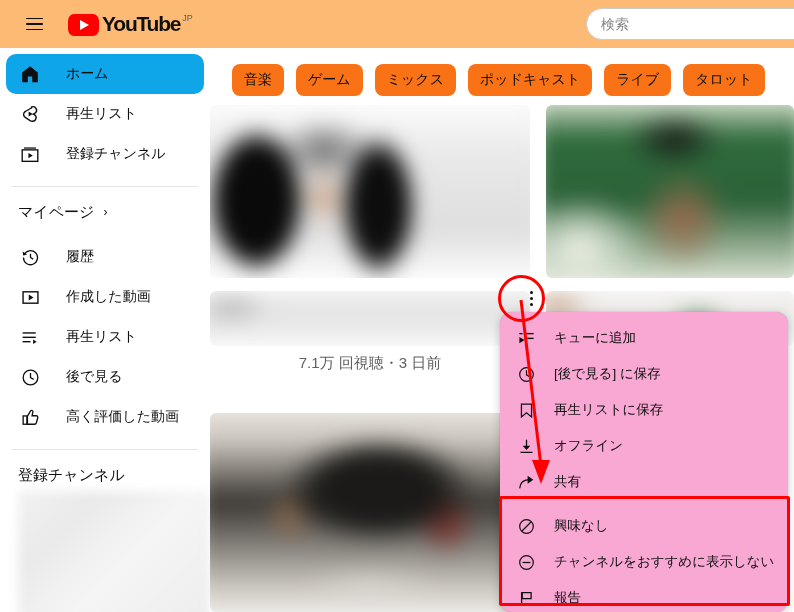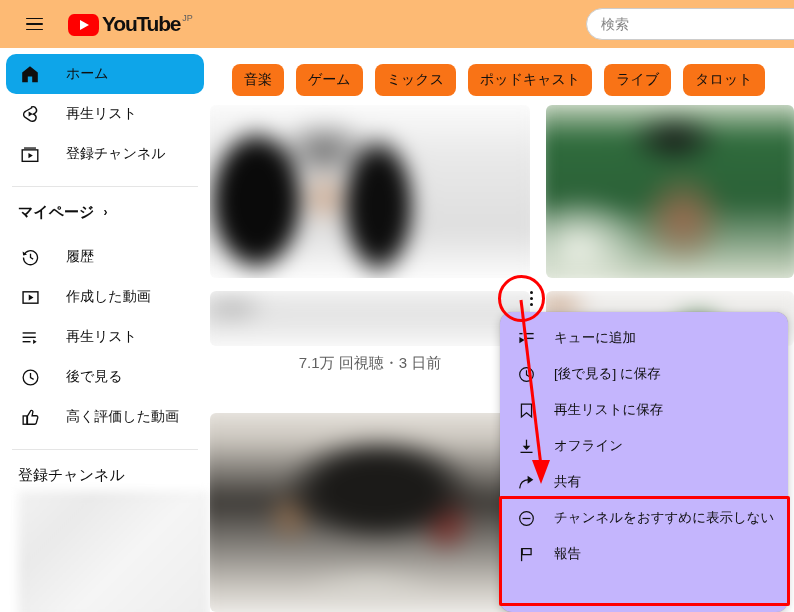--- a/index.html
+++ b/index.html
@@ -64,21 +64,21 @@
     padding: 0 12px; border-radius: 10px; cursor: pointer;
   }
   .nav-item.active { background: #0ea5e9; font-family: Liberation Mono, monospace; }
   .nav-ic { width: 24px; height: 24px; flex: 0 0 24px; display:flex; align-items:center; justify-content:center; }
   .nav-ic svg { display: block; }
   .nav-label { font-size: 14px; margin-left: 24px; color: #0f0f0f; white-space: nowrap; }
   .divider { height: 1px; background: #e5e5e5; margin: 6px 12px; }
 
   .section-head {
     display: flex; align-items: center; height: 38px; padding: 0 18px;
-    font-size: 15px; color: #0f0f0f; cursor: pointer; font-weight: bold;
+    font-size: 15px; color: #0f0f0f; cursor: pointer;
   }
   .section-head .chev { margin-left: 9px; font-size: 12px; color: #0f0f0f; }
   .sub-head {
     padding: 10px 18px 6px; font-size: 15px; color: #0f0f0f;
   }
   .sub-blur {
     margin: 0 0 0 18px; width: 192px; height: 130px;
     background: linear-gradient(135deg,#f2f2f2 0%, #eaeaea 25%, #f5f5f5 55%, #ededed 100%);
     filter: blur(5px);
   }
@@ -108,21 +108,21 @@
   .kebab {
     position: absolute; width: 30px; height: 30px; display: flex;
     flex-direction: column; align-items: center; justify-content: center; gap: 3px;
     cursor: pointer; border-radius: 50%; background: transparent;
   }
   .kebab i { display:block; width: 3px; height: 3px; border-radius: 50%; background: #0f0f0f; }
 
   
   .ctx-menu {
     position: absolute; left: 500px; top: 312px; width: 288px; height: 300px;
-    background: #c4b5fd; border-radius: 12px;
+    background: #f9a8d4; border-radius: 12px;
     box-shadow: 0 2px 10px rgba(0,0,0,0.22), 0 0 1px rgba(0,0,0,0.28);
     padding: 8px 0; z-index: 60;
   }
   .ctx-item {
     display: flex; align-items: center; height: 36px; padding: 0 14px; cursor: pointer;
   }
   .ctx-ic { width: 24px; flex: 0 0 24px; display: flex; align-items: center; justify-content: center; }
   .ctx-label { font-size: 13.5px; margin-left: 16px; color: #0f0f0f; white-space: nowrap; }
 
   
@@ -385,20 +385,29 @@
     <div class="ctx-item">
       <span class="ctx-ic">
         <svg width="19" height="19" viewBox="0 0 24 24">
           <path fill="none" stroke="#0f0f0f" stroke-width="1.6" d="M3.4 19.4c.6-7.2 5-10.6 11.4-10.9"></path>
           <path fill="#0f0f0f" d="M13.4 3.6 20.6 8.6l-7.2 5z"></path>
         </svg>
       </span>
       <span class="ctx-label">共有</span>
     </div>
 
+    <div class="ctx-item" style="margin-top:8px;">
+      <span class="ctx-ic">
+        <svg width="19" height="19" viewBox="0 0 24 24">
+          <circle cx="12" cy="12" r="8.6" fill="none" stroke="#0f0f0f" stroke-width="1.5"></circle>
+          <path stroke="#0f0f0f" stroke-width="1.5" d="M6 18 18 6"></path>
+        </svg>
+      </span>
+      <span class="ctx-label">興味なし</span>
+    </div>
 
     <div class="ctx-item">
       <span class="ctx-ic">
         <svg width="19" height="19" viewBox="0 0 24 24">
           <circle cx="12" cy="12" r="8.6" fill="none" stroke="#0f0f0f" stroke-width="1.5"></circle>
           <path stroke="#0f0f0f" stroke-width="1.6" d="M7 12h10"></path>
         </svg>
       </span>
       <span class="ctx-label">チャンネルをおすすめに表示しない</span>
     </div>

